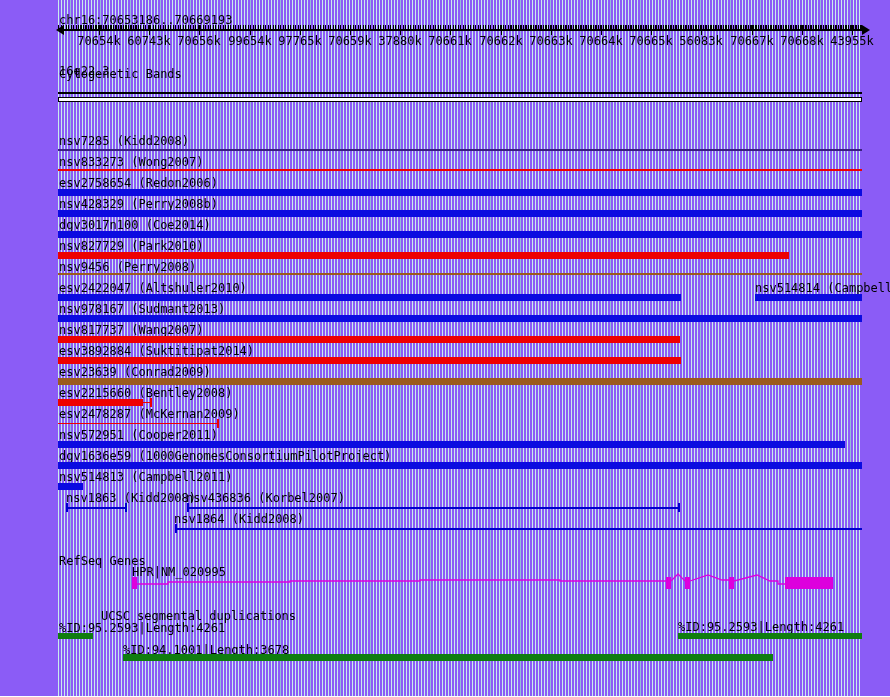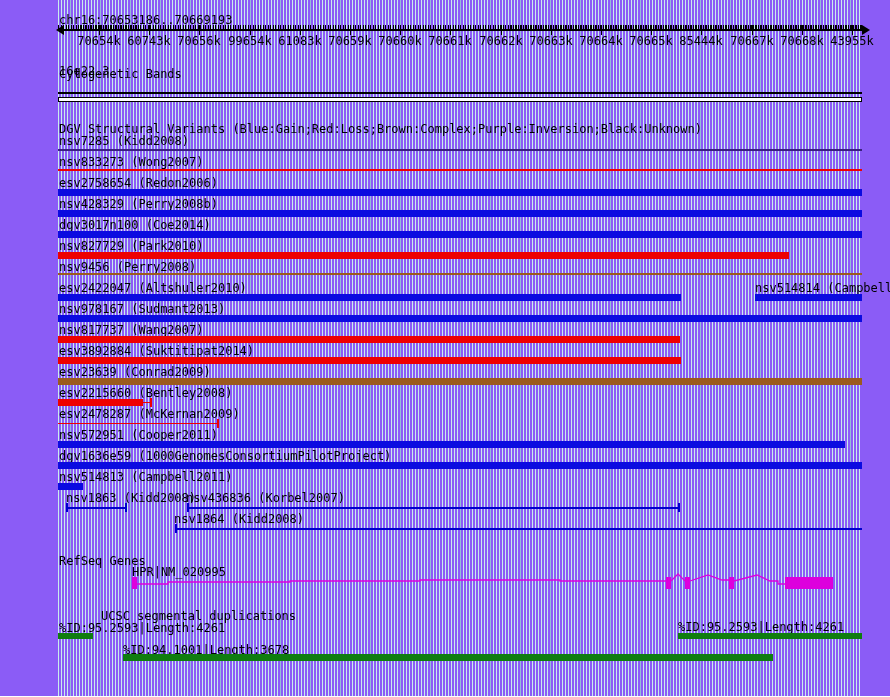--- a/index.html
+++ b/index.html
@@ -35,53 +35,52 @@
       <div style="position: absolute; left: 862px; top: 25px; width: 0px; height: 0px; border-top: 5px solid transparent; border-bottom: 5px solid transparent; border-left: 8px solid rgb(0, 0, 0);"></div>
       <div style="position: absolute; left: 99px; top: 25px; width: 1px; height: 10px; background: rgb(0, 0, 0);"></div>
       <div style="position: absolute; left: 69px; top: 35px; width: 60px; text-align: center; font: 12px / 12px &quot;DejaVu Sans Mono&quot;, monospace; white-space: pre;">70654k</div>
       <div style="position: absolute; left: 149px; top: 25px; width: 1px; height: 10px; background: rgb(0, 0, 0);"></div>
       <div style="position: absolute; left: 119px; top: 35px; width: 60px; text-align: center; font: 12px / 12px &quot;DejaVu Sans Mono&quot;, monospace; white-space: pre;">60743k</div>
       <div style="position: absolute; left: 199px; top: 25px; width: 1px; height: 10px; background: rgb(0, 0, 0);"></div>
       <div style="position: absolute; left: 169px; top: 35px; width: 60px; text-align: center; font: 12px / 12px &quot;DejaVu Sans Mono&quot;, monospace; white-space: pre;">70656k</div>
       <div style="position: absolute; left: 250px; top: 25px; width: 1px; height: 10px; background: rgb(0, 0, 0);"></div>
       <div style="position: absolute; left: 220px; top: 35px; width: 60px; text-align: center; font: 12px / 12px &quot;DejaVu Sans Mono&quot;, monospace; white-space: pre;">99654k</div>
       <div style="position: absolute; left: 300px; top: 25px; width: 1px; height: 10px; background: rgb(0, 0, 0);"></div>
-      <div style="position: absolute; left: 270px; top: 35px; width: 60px; text-align: center; font: 12px / 12px &quot;DejaVu Sans Mono&quot;, monospace; white-space: pre;">61083k</div>
+      <div style="position: absolute; left: 270px; top: 35px; width: 60px; text-align: center; font: 12px / 12px &quot;DejaVu Sans Mono&quot;, monospace; white-space: pre;">97765k</div>
       <div style="position: absolute; left: 350px; top: 25px; width: 1px; height: 10px; background: rgb(0, 0, 0);"></div>
       <div style="position: absolute; left: 320px; top: 35px; width: 60px; text-align: center; font: 12px / 12px &quot;DejaVu Sans Mono&quot;, monospace; white-space: pre;">70659k</div>
       <div style="position: absolute; left: 400px; top: 25px; width: 1px; height: 10px; background: rgb(0, 0, 0);"></div>
-      <div style="position: absolute; left: 370px; top: 35px; width: 60px; text-align: center; font: 12px / 12px &quot;DejaVu Sans Mono&quot;, monospace; white-space: pre;">70660k</div>
+      <div style="position: absolute; left: 370px; top: 35px; width: 60px; text-align: center; font: 12px / 12px &quot;DejaVu Sans Mono&quot;, monospace; white-space: pre;">37880k</div>
       <div style="position: absolute; left: 450px; top: 25px; width: 1px; height: 10px; background: rgb(0, 0, 0);"></div>
       <div style="position: absolute; left: 420px; top: 35px; width: 60px; text-align: center; font: 12px / 12px &quot;DejaVu Sans Mono&quot;, monospace; white-space: pre;">70661k</div>
       <div style="position: absolute; left: 501px; top: 25px; width: 1px; height: 10px; background: rgb(0, 0, 0);"></div>
       <div style="position: absolute; left: 471px; top: 35px; width: 60px; text-align: center; font: 12px / 12px &quot;DejaVu Sans Mono&quot;, monospace; white-space: pre;">70662k</div>
       <div style="position: absolute; left: 551px; top: 25px; width: 1px; height: 10px; background: rgb(0, 0, 0);"></div>
       <div style="position: absolute; left: 521px; top: 35px; width: 60px; text-align: center; font: 12px / 12px &quot;DejaVu Sans Mono&quot;, monospace; white-space: pre;">70663k</div>
       <div style="position: absolute; left: 601px; top: 25px; width: 1px; height: 10px; background: rgb(0, 0, 0);"></div>
       <div style="position: absolute; left: 571px; top: 35px; width: 60px; text-align: center; font: 12px / 12px &quot;DejaVu Sans Mono&quot;, monospace; white-space: pre;">70664k</div>
       <div style="position: absolute; left: 651px; top: 25px; width: 1px; height: 10px; background: rgb(0, 0, 0);"></div>
       <div style="position: absolute; left: 621px; top: 35px; width: 60px; text-align: center; font: 12px / 12px &quot;DejaVu Sans Mono&quot;, monospace; white-space: pre;">70665k</div>
       <div style="position: absolute; left: 701px; top: 25px; width: 1px; height: 10px; background: rgb(0, 0, 0);"></div>
-      <div style="position: absolute; left: 671px; top: 35px; width: 60px; text-align: center; font: 12px / 12px &quot;DejaVu Sans Mono&quot;, monospace; white-space: pre;">85444k</div>
+      <div style="position: absolute; left: 671px; top: 35px; width: 60px; text-align: center; font: 12px / 12px &quot;DejaVu Sans Mono&quot;, monospace; white-space: pre;">56083k</div>
       <div style="position: absolute; left: 752px; top: 25px; width: 1px; height: 10px; background: rgb(0, 0, 0);"></div>
       <div style="position: absolute; left: 722px; top: 35px; width: 60px; text-align: center; font: 12px / 12px &quot;DejaVu Sans Mono&quot;, monospace; white-space: pre;">70667k</div>
       <div style="position: absolute; left: 802px; top: 25px; width: 1px; height: 10px; background: rgb(0, 0, 0);"></div>
       <div style="position: absolute; left: 772px; top: 35px; width: 60px; text-align: center; font: 12px / 12px &quot;DejaVu Sans Mono&quot;, monospace; white-space: pre;">70668k</div>
       <div style="position: absolute; left: 852px; top: 25px; width: 1px; height: 10px; background: rgb(0, 0, 0);"></div>
       <div style="position: absolute; left: 822px; top: 35px; width: 60px; text-align: center; font: 12px / 12px &quot;DejaVu Sans Mono&quot;, monospace; white-space: pre;">43955k</div>
     </div>
 
   <div class="lbl hdr" id="cyto-hdr" style="left: 59px; top: 68px;">Cytogenetic Bands</div>
   <div class="lbl" id="cyto-band-lbl" style="left: 59px; top: 65px;">16q22.3</div>
   <div id="cyto-track">
       <div style="position: absolute; left: 58px; top: 92px; width: 804px; height: 2px; background: rgb(0, 0, 0);"></div>
       <div style="position: absolute; left: 58px; top: 97px; width: 804px; height: 5px; border: 1px solid rgb(0, 0, 0); box-sizing: border-box; background: rgb(255, 255, 255);"></div>
     </div>
 
-  <div class="lbl hdr" id="dgv-hdr" style="left: 59px; top: 123px;">DGV Structural Variants (Blue:Gain;Red:Loss;Brown:Complex;Purple:Inversion;Black:Unknown)</div>
   <div id="dgv-tracks">
       <div style="position: absolute; left: 59px; top: 135px; font: 12px / 12px &quot;DejaVu Sans Mono&quot;, monospace; white-space: pre;">nsv7285 (Kidd2008)</div>
       <div style="position: absolute; left: 58px; top: 149px; width: 804px; height: 2px; background: rgb(58, 32, 128);"></div>
       <div style="position: absolute; left: 59px; top: 156px; font: 12px / 12px &quot;DejaVu Sans Mono&quot;, monospace; white-space: pre;">nsv833273 (Wong2007)</div>
       <div style="position: absolute; left: 58px; top: 169px; width: 804px; height: 2px; background: rgb(238, 0, 0);"></div>
       <div style="position: absolute; left: 59px; top: 177px; font: 12px / 12px &quot;DejaVu Sans Mono&quot;, monospace; white-space: pre;">esv2758654 (Redon2006)</div>
       <div style="position: absolute; left: 58px; top: 189px; width: 804px; height: 7px; background: rgb(11, 11, 224);"></div>
       <div style="position: absolute; left: 59px; top: 198px; font: 12px / 12px &quot;DejaVu Sans Mono&quot;, monospace; white-space: pre;">nsv428329 (Perry2008b)</div>
       <div style="position: absolute; left: 58px; top: 210px; width: 804px; height: 7px; background: rgb(11, 11, 224);"></div>
       <div style="position: absolute; left: 59px; top: 219px; font: 12px / 12px &quot;DejaVu Sans Mono&quot;, monospace; white-space: pre;">dgv3017n100 (Coe2014)</div>

